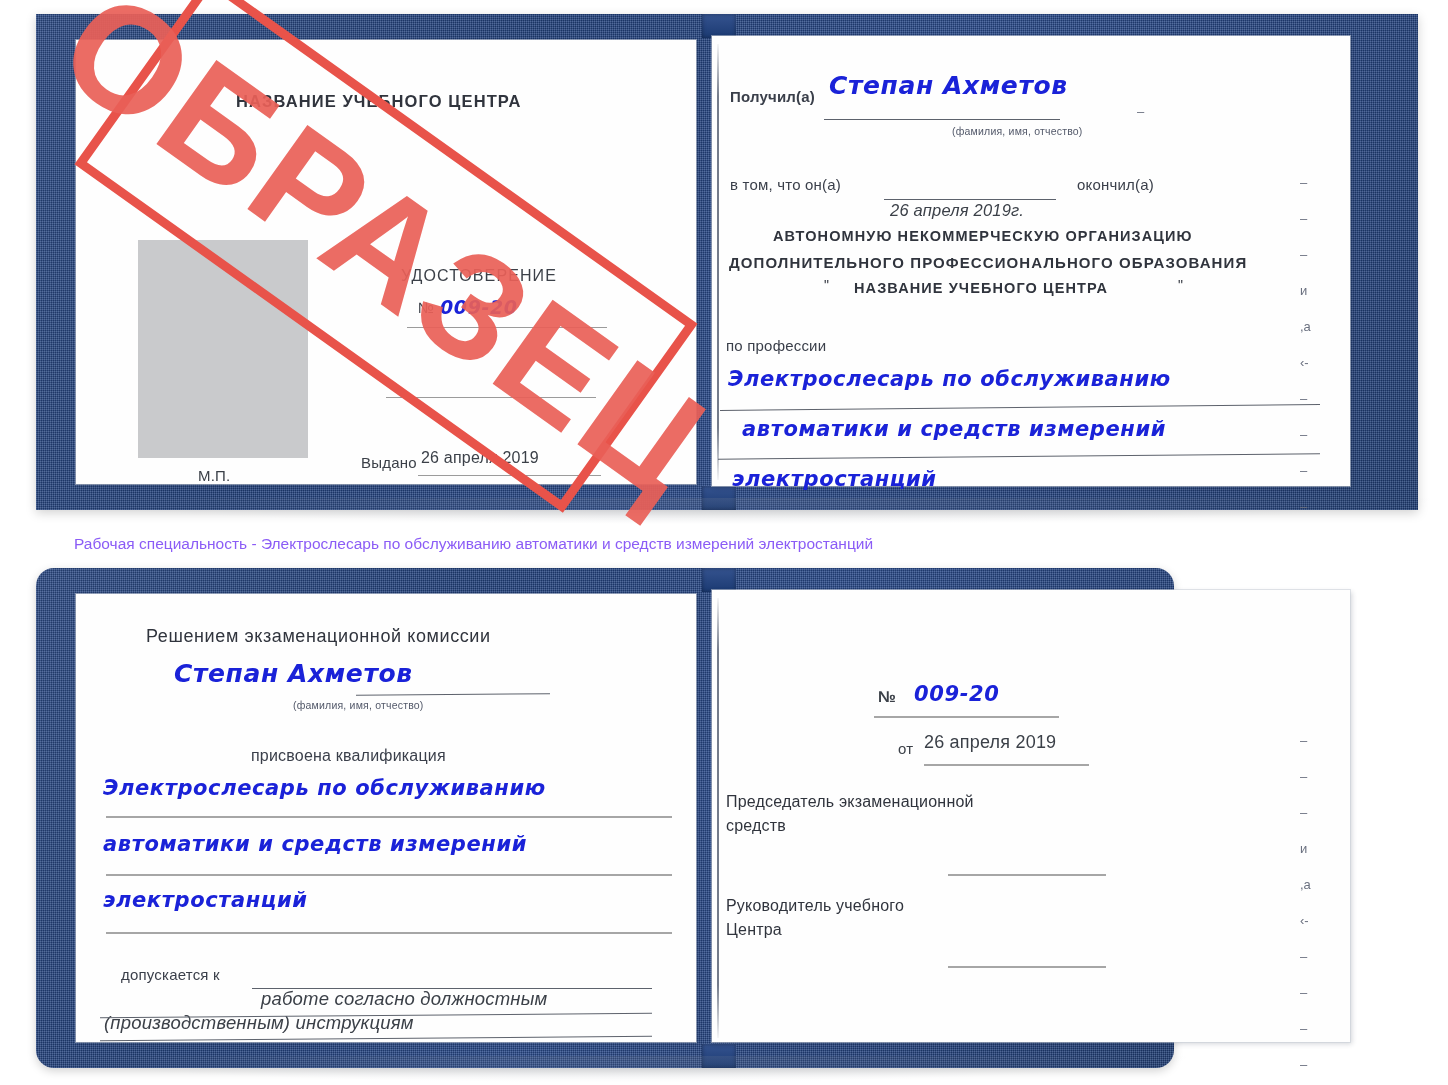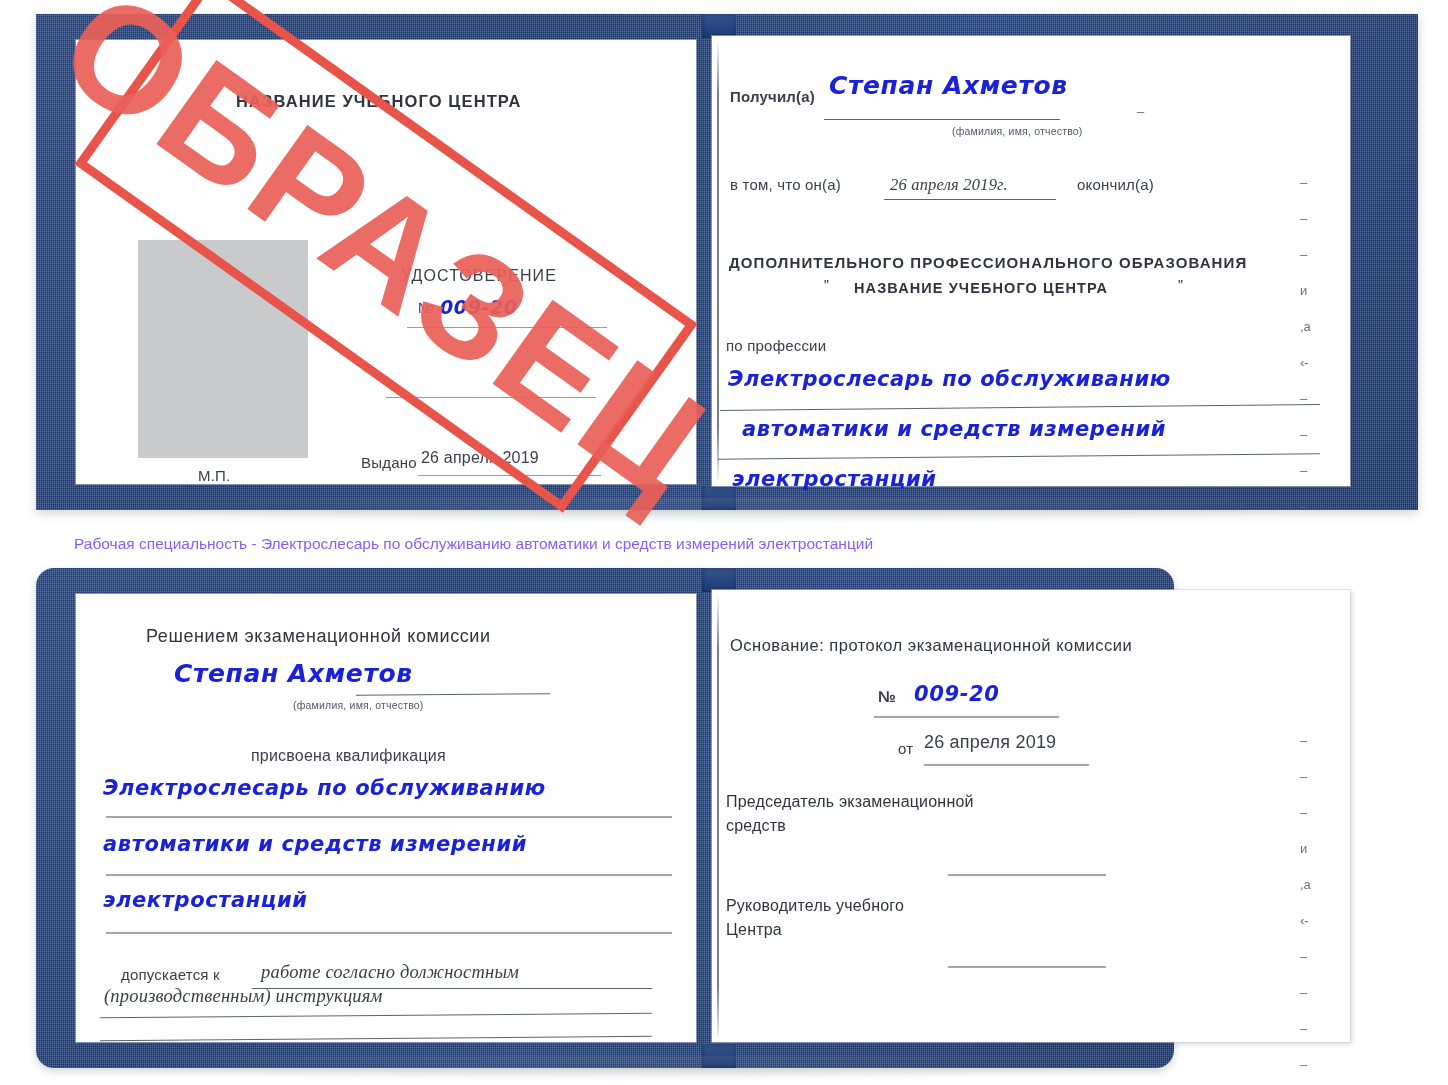--- a/index.html
+++ b/index.html
@@ -73,23 +73,24 @@
   .bold { font-weight: bold; text-align: center; }
   .tiny { font-size: 10.5px; color: #53596a; }
   .ink {
     color: #1a22d8;
     font-family: "DejaVu Sans", sans-serif;
     font-style: italic;
     font-weight: bold;
     letter-spacing: .6px;
   }
   .serif-it {
-    font-family: Liberation Serif, serif;
+    font-family: Liberation Sans, sans-serif;
     font-style: italic;
     color: #3b4048;
+    margin-top: 26px;
   }
   .rule {
     position: absolute;
     height: 1px;
     background: #9b9b9b;
   }
   .rule.dark { background: #5d626c; height: 1.2px; }
 
   
   .photo-box {
@@ -169,20 +170,21 @@
     <span class="t ink" style="left:117px; top:35px; font-size:25px;">Степан Ахметов</span>
     <div class="rule dark" style="left:112px; top:83px; width:236px;"></div>
     <span class="t tiny" style="left:240px; top:89px;">(фамилия, имя, отчество)</span>
     <span class="t" style="left:425px; top:68px; font-size:13px; color:#6b7180;">–</span>
 
     <span class="t" style="left:18px; top:140px; font-size:15px;">в том, что он(а)</span>
     <span class="t serif-it" style="left:178px; top:139px; font-size:16.5px;">26 апреля 2019г.</span>
     <div class="rule dark" style="left:172px; top:163px; width:172px;"></div>
     <span class="t" style="left:365px; top:140px; font-size:15px;">окончил(а)</span>
 
+    <span class="t caps bold" style="left:61px; top:192px; font-size:14.5px; color:#30343d;">АВТОНОМНУЮ НЕКОММЕРЧЕСКУЮ ОРГАНИЗАЦИЮ</span>
     <span class="t caps bold" style="left:17px; top:218px; font-size:15px; color:#30343d;">ДОПОЛНИТЕЛЬНОГО ПРОФЕССИОНАЛЬНОГО ОБРАЗОВАНИЯ</span>
     <span class="t" style="left:112px; top:241px; font-size:14px; color:#30343d;">"</span>
     <span class="t caps bold" style="left:142px; top:244px; font-size:14.5px; color:#30343d;">НАЗВАНИЕ УЧЕБНОГО ЦЕНТРА</span>
     <span class="t" style="left:466px; top:241px; font-size:14px; color:#30343d;">"</span>
 
     <span class="t" style="left:14px; top:301px; font-size:15px;">по профессии</span>
 
     <span class="t ink" style="left:16px; top:331px; font-size:21px;">Электрослесарь по обслуживанию</span>
     <div class="rule dark" style="left:8px; top:371px; width:600px; transform:rotate(-0.55deg);"></div>
 
@@ -241,21 +243,20 @@
     <span class="t" style="left:45px; top:372px; font-size:15px;">допускается к</span>
     <span class="t serif-it" style="left:185px; top:368px; font-size:18.5px;">работе согласно должностным</span>
     <div class="rule dark" style="left:176px; top:394px; width:400px;"></div>
     <span class="t serif-it" style="left:28px; top:392px; font-size:18.5px;">(производственным) инструкциям</span>
     <div class="rule dark" style="left:24px; top:421px; width:552px; transform:rotate(-0.45deg);"></div>
     <div class="rule dark" style="left:24px; top:444px; width:552px; transform:rotate(-0.45deg);"></div>
   </div>
 
   <div class="page right">
 
-    <span class="t" style="left:18px; top:46px; font-size:16.5px; color:#30343d; letter-spacing:.5px;">Основание: протокол экзаменационной комиссии</span>
 
     <span class="t bold" style="left:166px; top:98px; font-size:16px; color:#3b4048;">№</span>
     <span class="t ink" style="left:202px; top:92px; font-size:21px;">009-20</span>
     <div class="rule" style="left:162px; top:126px; width:185px; height:2px; background:#a6a6a6;"></div>
 
     <span class="t" style="left:186px; top:150px; font-size:15px; color:#3b4048;">от</span>
     <span class="t" style="left:212px; top:142px; font-size:18px; color:#3b4048;">26 апреля 2019</span>
     <div class="rule" style="left:212px; top:174px; width:165px; height:2px; background:#a6a6a6;"></div>
 
     <span class="t" style="left:14px; top:203px; font-size:16px; color:#30343d;">Председатель экзаменационной</span>

